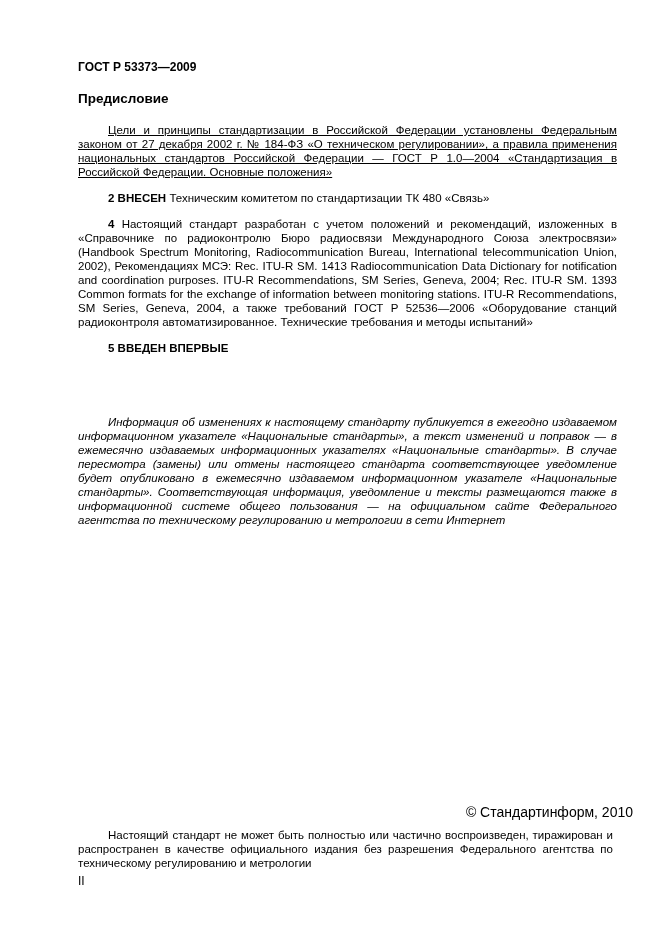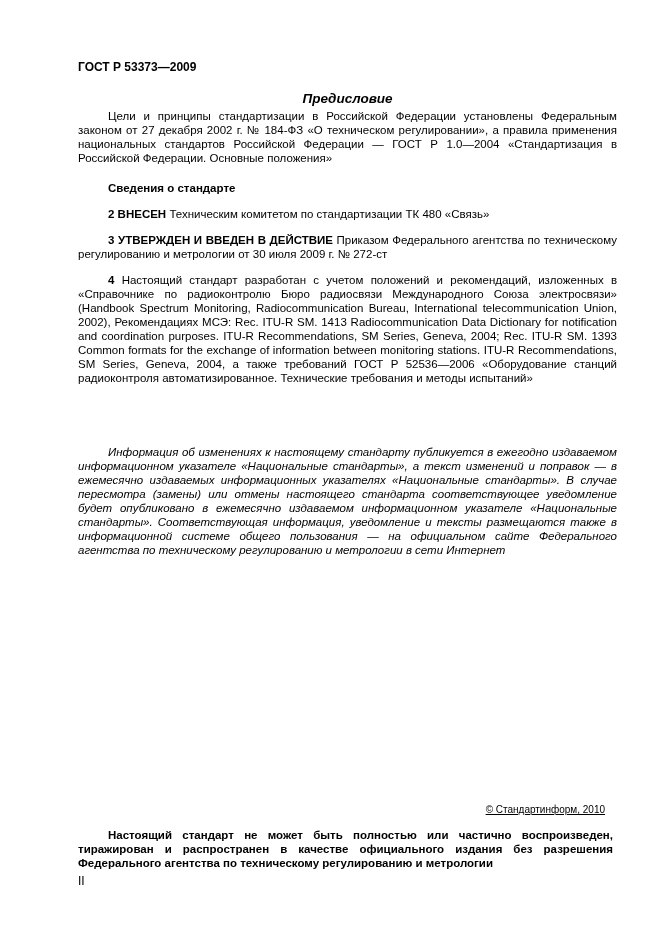--- a/index.html
+++ b/index.html
@@ -18,99 +18,95 @@
     font-size: 11.5px;
     line-height: 1.22;
     color: #000000;
     overflow: hidden;
   }
   .doc-code {
     font-weight: bold;
     font-size: 12px;
   }
   .title {
-    text-align: center;
     font-size: 13.5px;
     font-weight: bold;
     margin: 16px 0 0 0;
-    font-style: italic;
   }
   .para {
     margin: 0;
     text-align: justify;
     text-indent: 30px;
   }
   .intro {
-    margin-top: 2px;
+    margin-top: 16px;
+    text-decoration: underline;
   }
   .section-heading {
     font-size: 11.5px;
     font-weight: bold;
     margin: 16px 0 0 30px;
   }
   .item {
     margin-top: 12px;
   }
   .bold {
     font-weight: bold;
   }
   .notice {
     margin-top: 60px;
     font-style: italic;
   }
   .copyright {
     position: absolute;
-    right: 56px;
+    right: 28px;
     top: 804px;
-    font-size: 10px;
-    text-decoration: underline;
+    font-size: 14px;
   }
   .restriction {
     position: absolute;
     left: 78px;
     right: 48px;
     top: 828px;
-    font-weight: bold;
   }
   .page-number {
     position: absolute;
     left: 78px;
     top: 874px;
     font-size: 12px;
     text-align: right;
   }
 </style>
 </head>
 <body>
 
 <div class="page">
 
   <div class="doc-code">ГОСТ Р 53373—2009</div>
 
   <h1 class="title">Предисловие</h1>
 
   <p class="para intro">Цели и принципы стандартизации в Российской Федерации установлены Федеральным законом от 27 декабря 2002 г. № 184-ФЗ «О техническом регулировании», а правила применения национальных стандартов Российской Федерации — ГОСТ Р 1.0—2004 «Стандартизация в Российской Федерации. Основные положения»</p>
 
-  <h2 class="section-heading">Сведения о стандарте</h2>
 
   <div>
     <p class="para item">
       <span class="bold">2</span>
       <span class="bold">ВНЕСЕН</span>
       <span>Техническим комитетом по стандартизации ТК 480 «Связь»</span>
     </p>
     <p class="para item">
-      <span class="bold">3</span>
-      <span class="bold">УТВЕРЖДЕН И ВВЕДЕН В ДЕЙСТВИЕ</span>
-      <span>Приказом Федерального агентства по техническому регулированию и метрологии от 30 июля 2009 г. № 272-ст</span>
-    </p>
-    <p class="para item">
       <span class="bold">4</span>
       <span class="bold"></span>
       <span>Настоящий стандарт разработан с учетом положений и рекомендаций, изложенных в «Справочнике по радиоконтролю Бюро радиосвязи Международного Союза электросвязи» (Handbook Spectrum Monitoring, Radiocommunication Bureau, International telecommunication Union, 2002), Рекомендациях МСЭ: Rec. ITU-R SM. 1413 Radiocommunication Data Dictionary for notification and coordination purposes. ITU-R Recommendations, SM Series, Geneva, 2004; Rec. ITU-R SM. 1393 Common formats for the exchange of information between monitoring stations. ITU-R Recommendations, SM Series, Geneva, 2004, а также требований ГОСТ Р 52536—2006 «Оборудование станций радиоконтроля автоматизированное. Технические требования и методы испытаний»</span>
+    </p>
+    <p class="para item">
+      <span class="bold">5</span>
+      <span class="bold">ВВЕДЕН ВПЕРВЫЕ</span>
+      <span></span>
     </p>
   </div>
 
   <p class="para notice">Информация об изменениях к настоящему стандарту публикуется в ежегодно издаваемом информационном указателе «Национальные стандарты», а текст изменений и поправок — в ежемесячно издаваемых информационных указателях «Национальные стандарты». В случае пересмотра (замены) или отмены настоящего стандарта соответствующее уведомление будет опубликовано в ежемесячно издаваемом информационном указателе «Национальные стандарты». Соответствующая информация, уведомление и тексты размещаются также в информационной системе общего пользования — на официальном сайте Федерального агентства по техническому регулированию и метрологии в сети Интернет</p>
 
   <div class="copyright">© Стандартинформ, 2010</div>
 
   <p class="para restriction">Настоящий стандарт не может быть полностью или частично воспроизведен, тиражирован и распространен в качестве официального издания без разрешения Федерального агентства по техническому регулированию и метрологии</p>
 
   <div class="page-number">II</div>

